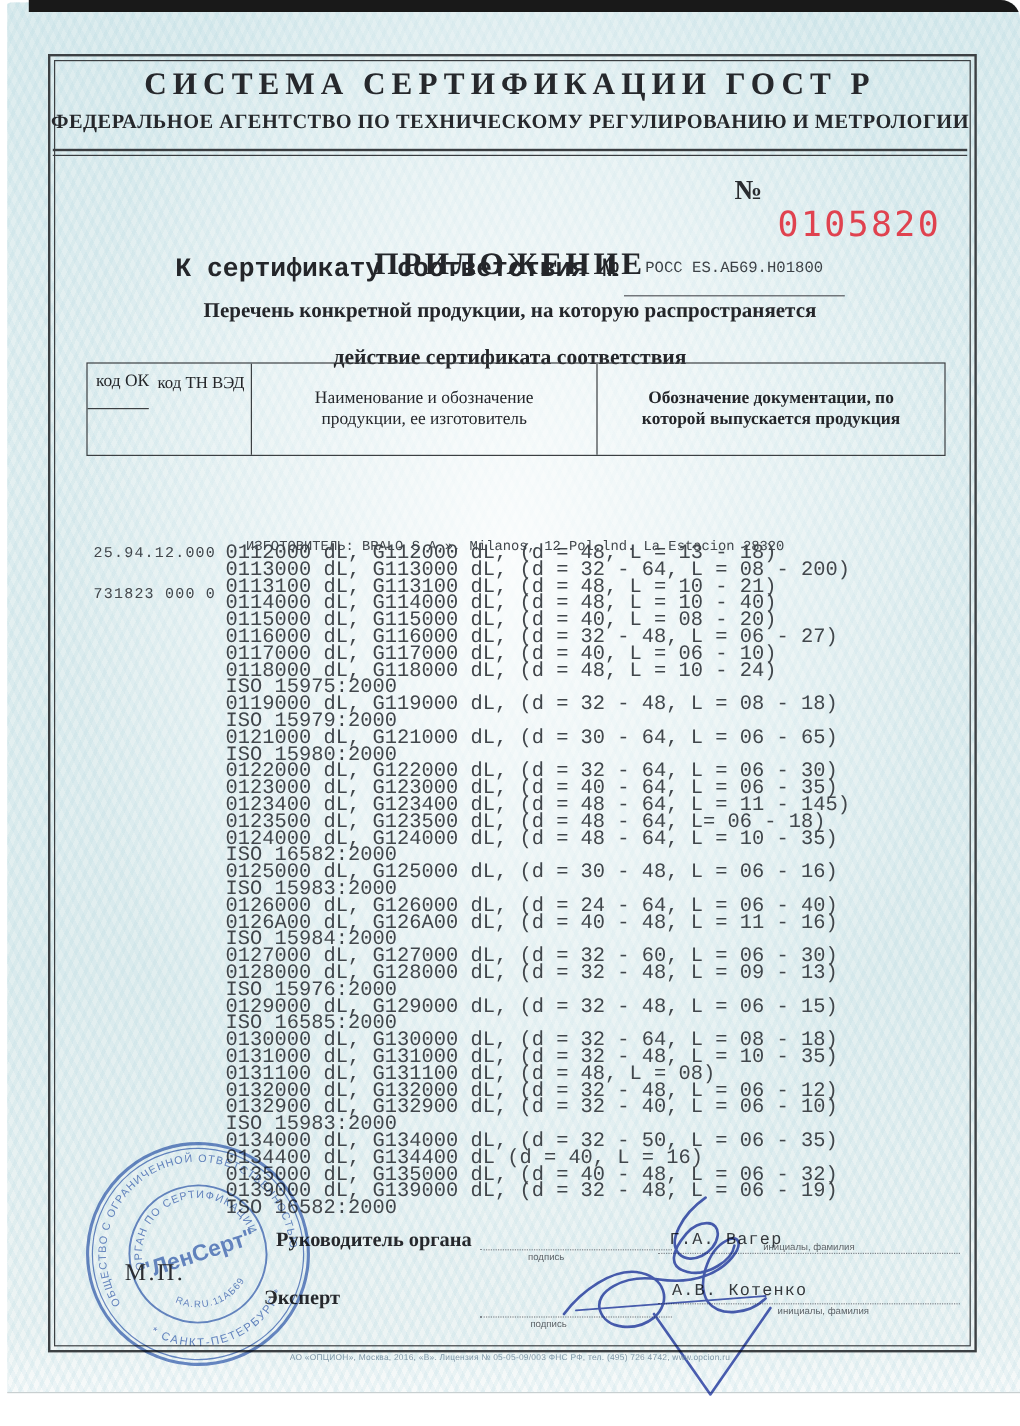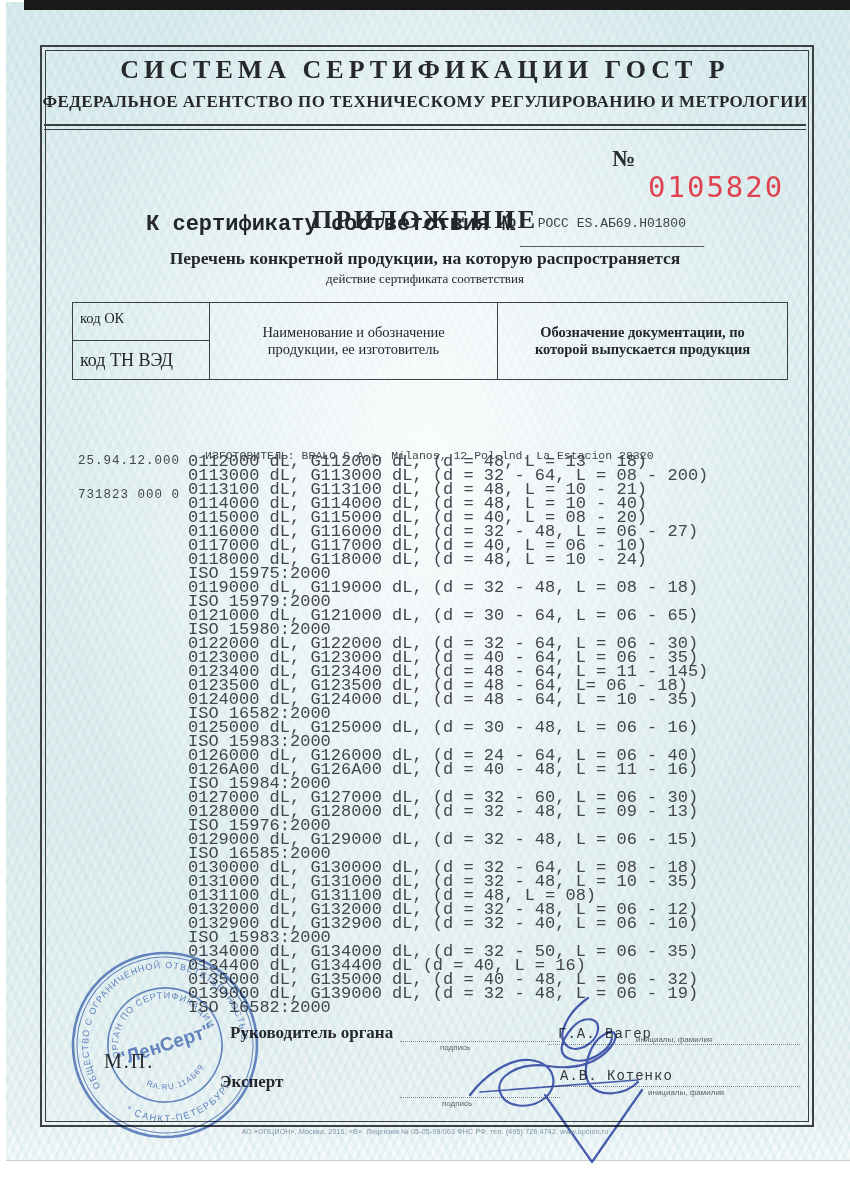--- a/index.html
+++ b/index.html
@@ -1,17 +1,17 @@
 <!DOCTYPE html>
 <html><head>
 <meta charset="utf-8">
 <style>
   html,body{margin:0;padding:0;background:#ffffff;}
   .page{position:relative;width:850px;height:1188px;overflow:hidden;
-        font-family:"Liberation Serif","DejaVu Serif",serif;color:#24262a;}
+        font-family:"Liberation Serif","DejaVu Serif",serif;color:#24262a;border-radius:16px;}
   
   .scan-strip{position:absolute;left:24px;top:0;width:826px;height:10px;background:#191919;}
   .paper{position:absolute;left:6px;top:2px;width:844px;height:1158px;
     background:
       radial-gradient(ellipse at 50% 40%, rgba(255,255,255,.85), rgba(255,255,255,0) 62%),
       repeating-linear-gradient(115deg, rgba(166,209,216,.14) 0 3px, rgba(255,255,255,0) 3px 7px),
       repeating-linear-gradient(63deg, rgba(160,205,222,.12) 0 4px, rgba(255,255,255,0) 4px 9px),
       linear-gradient(180deg,#dcecee 0%,#e4f0f1 25%,#e1eeef 70%,#edf4f4 96%,#f7fafa 100%);
     border-bottom:1px solid #c8cfd0;}
   
@@ -25,26 +25,26 @@
   .num-sym{left:612px;top:146px;font-size:23px;font-weight:bold;color:#2a2c30;}
   .num-val{left:648px;top:141px;font-family:"DejaVu Sans Mono","Liberation Mono",monospace;
            font-size:29px;letter-spacing:2px;color:#e0424f;margin-top:29px;}
   .title{top:172px;font-size:26px;font-weight:bold;letter-spacing:3px;margin-top:33px;}
   .certline{top:212px;}
   .certline .lbl{font-size:22px;font-weight:bold;font-family:Liberation Mono, monospace;}
   .certline .val{display:inline-block;font-family:"Liberation Mono","DejaVu Sans Mono",monospace;
       font-size:13px;color:#3d4247;border-bottom:1.2px solid #55585c;padding:0 18px 15px 18px;
       transform:translateY(-3px);}
   .sub1{top:248px;font-size:17.5px;font-weight:bold;}
-  .sub2{top:271px;font-size:13px;font-weight:normal;}
+  .sub2{top:287px;font-size:18px;font-weight:bold;}
   
   .spec-table{left:72px;top:302px;width:714px;height:76px;border:1.5px solid #3c4043;display:flex;}
-  .spec-table .col1{width:136px;border-right:1.5px solid #3c4043;display:flex;flex-direction:column;font-family:Liberation Serif, serif;}
+  .spec-table .col1{width:136px;border-right:1.5px solid #3c4043;display:flex;flex-direction:row;font-family:Liberation Serif, serif;}
   .spec-table .c1top{height:38px;border-bottom:1px solid #3c4043;padding:7px 0 0 7px;font-size:14.5px;box-sizing:border-box;}
-  .spec-table .c1bot{flex:1;padding:9px 0 0 7px;font-size:18px;box-sizing:border-box;}
+  .spec-table .c1bot{flex:1;padding:9px 0 0 7px;font-size:14px;box-sizing:border-box;}
   .spec-table .col2{width:288px;border-right:1.5px solid #3c4043;display:flex;align-items:center;justify-content:center;
       text-align:center;font-size:14.5px;font-weight:normal;padding:0 26px;box-sizing:border-box;}
   .spec-table .col3{flex:1;display:flex;align-items:center;justify-content:center;text-align:center;
       font-size:14.5px;font-weight:bold;padding:0 18px;box-sizing:border-box;}
   
   .tw{font-family:"Liberation Mono","DejaVu Sans Mono",monospace;color:#41464b;white-space:pre;}
   .manu{left:205px;top:416px;font-size:11.5px;line-height:16px;}
   .code-ok{left:78px;top:454px;font-size:12.5px;letter-spacing:1px;}
   .code-tnved{left:78px;top:488px;font-size:12.5px;letter-spacing:1px;}
   .plist{left:188px;top:455px;font-size:17px;}

